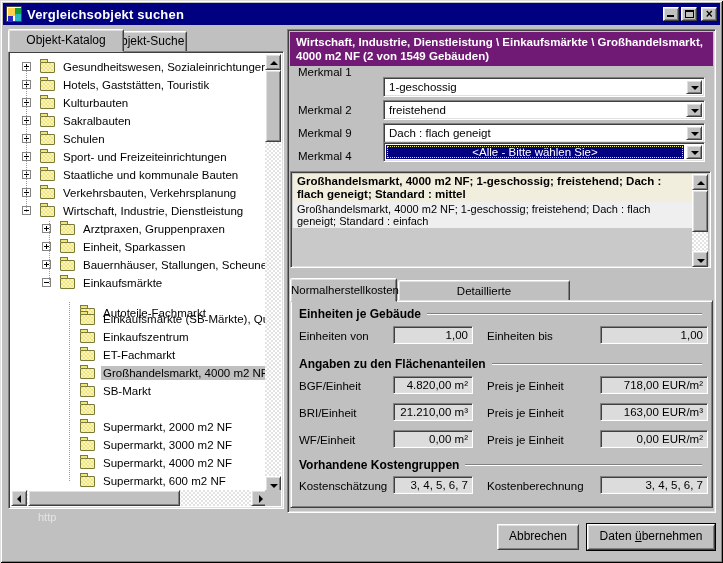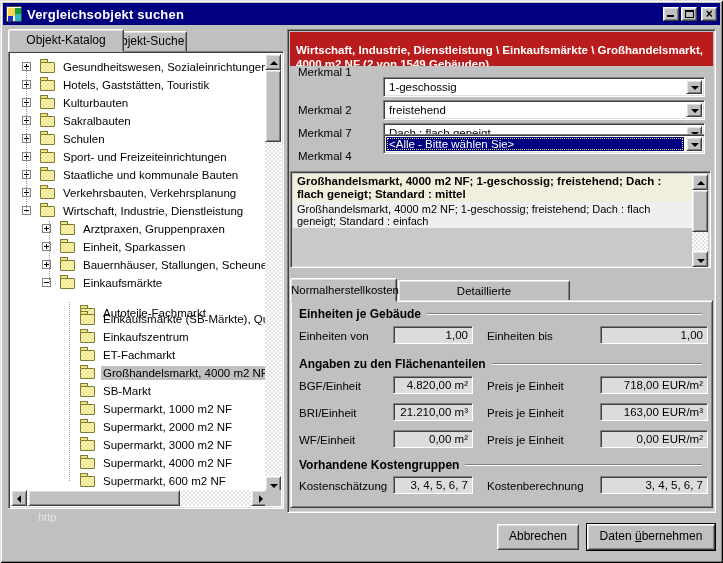--- a/index.html
+++ b/index.html
@@ -71,22 +71,22 @@
   .arr.up{left:4px;top:6px;border-bottom-color:#000;border-top:none;}
   .arr.down{left:4px;top:7px;border-top-color:#000;border-bottom:none;}
   .arr.left{left:5px;top:4px;border-right-color:#000;border-left:none;}
   .arr.right{left:7px;top:4px;border-left-color:#000;border-right:none;}
   .thumb{position:absolute;background:#c0c0c0;}
   #tree-vscroll{position:absolute;right:2px;top:2px;width:16px;height:438px;}
   #tree-hscroll{position:absolute;left:2px;bottom:2px;height:16px;width:256px;}
   #tree-corner{position:absolute;right:2px;bottom:2px;width:16px;height:16px;background:#c0c0c0;}
   
   #right-panel{position:absolute;left:287px;top:29px;width:429px;height:484px;}
-  #crumb-header{position:absolute;left:2px;top:2px;width:423px;height:34px;background:#b91c1c;
-    color:#fff;font-weight:bold;font-size:11.5px;line-height:14px;padding:11px 6px;overflow:hidden;}
+  #crumb-header{position:absolute;left:2px;top:2px;width:423px;height:34px;background:#701a75;
+    color:#fff;font-weight:bold;font-size:11.5px;line-height:14px;padding:3px 6px;overflow:hidden;}
   .mlabel{position:absolute;left:10px;width:80px;line-height:20px;font-size:11.5px;}
   .combo{position:absolute;left:95px;width:322px;height:20px;background:#fff;}
   .combo .val{position:absolute;left:2px;top:2px;right:20px;bottom:2px;line-height:14px;
     padding:0 3px;font-size:11.5px;white-space:nowrap;overflow:hidden;}
   .combo.hl .val{background:#000080;color:#fff;outline:1px dotted #e6e65a;outline-offset:-2px;}
   .combo .drop{position:absolute;right:2px;top:2px;width:16px;height:14px;}
   .combo .drop .arr.down{left:4px;top:5px;}
   
   #result-list{position:absolute;left:2px;top:141px;width:421px;height:97px;background:#c9c9c9;}
   #result-items{position:absolute;left:2px;top:2px;right:18px;bottom:2px;overflow:hidden;}
@@ -227,21 +227,20 @@
         <div class="trow" style="top: 310px;">
           <div class="folder" style="left: 69px;"></div>
           <div class="tlabel sel" style="left: 90px;">Großhandelsmarkt, 4000 m2 NF</div>
         </div>
         <div class="trow" style="top: 328px;">
           <div class="folder" style="left: 69px;"></div>
           <div class="tlabel" style="left: 90px;">SB-Markt</div>
         </div>
         <div class="trow" style="top: 346px;">
           <div class="folder" style="left: 69px;"></div>
-          <div class="tlabel" style="left: 90px;">Supermarkt, 1000 m2 NF</div>
         </div>
         <div class="trow" style="top: 364px;">
           <div class="folder" style="left: 69px;"></div>
           <div class="tlabel" style="left: 90px;">Supermarkt, 2000 m2 NF</div>
         </div>
         <div class="trow" style="top: 382px;">
           <div class="folder" style="left: 69px;"></div>
           <div class="tlabel" style="left: 90px;">Supermarkt, 3000 m2 NF</div>
         </div>
         <div class="trow" style="top: 400px;">
@@ -287,29 +286,29 @@
           <i class="arr down"></i>
         </span>
     </div>
     <span class="mlabel" style="top:70px;">Merkmal 2</span>
     <div class="combo sunken" style="top:70px;">
       <span class="val">freistehend</span>
       <span class="drop btn3d">
           <i class="arr down"></i>
         </span>
     </div>
-    <span class="mlabel" style="top:93px;">Merkmal 7</span>
+    <span class="mlabel" style="top:93px;">Merkmal 9</span>
     <div class="combo sunken" style="top:93px;">
       <span class="val">Dach : flach geneigt</span>
       <span class="drop btn3d">
           <i class="arr down"></i>
         </span>
     </div>
     <span class="mlabel" style="top:116px;">Merkmal 4</span>
-    <div class="combo sunken hl" style="top:104px;">
+    <div class="combo sunken hl" style="top:112px;text-align:center;">
       <span class="val">&lt;Alle - Bitte wählen Sie&gt;</span>
       <span class="drop btn3d">
           <i class="arr down"></i>
         </span>
     </div>
 
     <div id="result-list" class="sunken">
       <div id="result-items">
         <div class="ritem sel">Großhandelsmarkt, 4000 m2 NF; 1-geschossig; freistehend; Dach : flach geneigt; Standard : mittel</div>
         <div class="ritem alt">Großhandelsmarkt, 4000 m2 NF; 1-geschossig; freistehend; Dach : flach geneigt; Standard : einfach</div>

